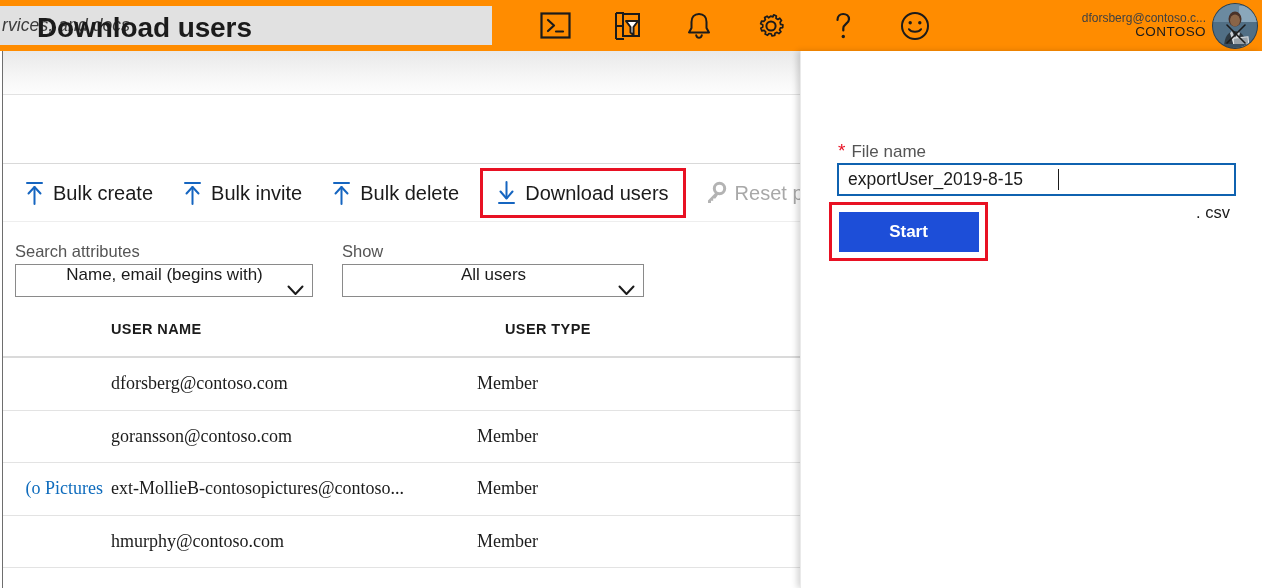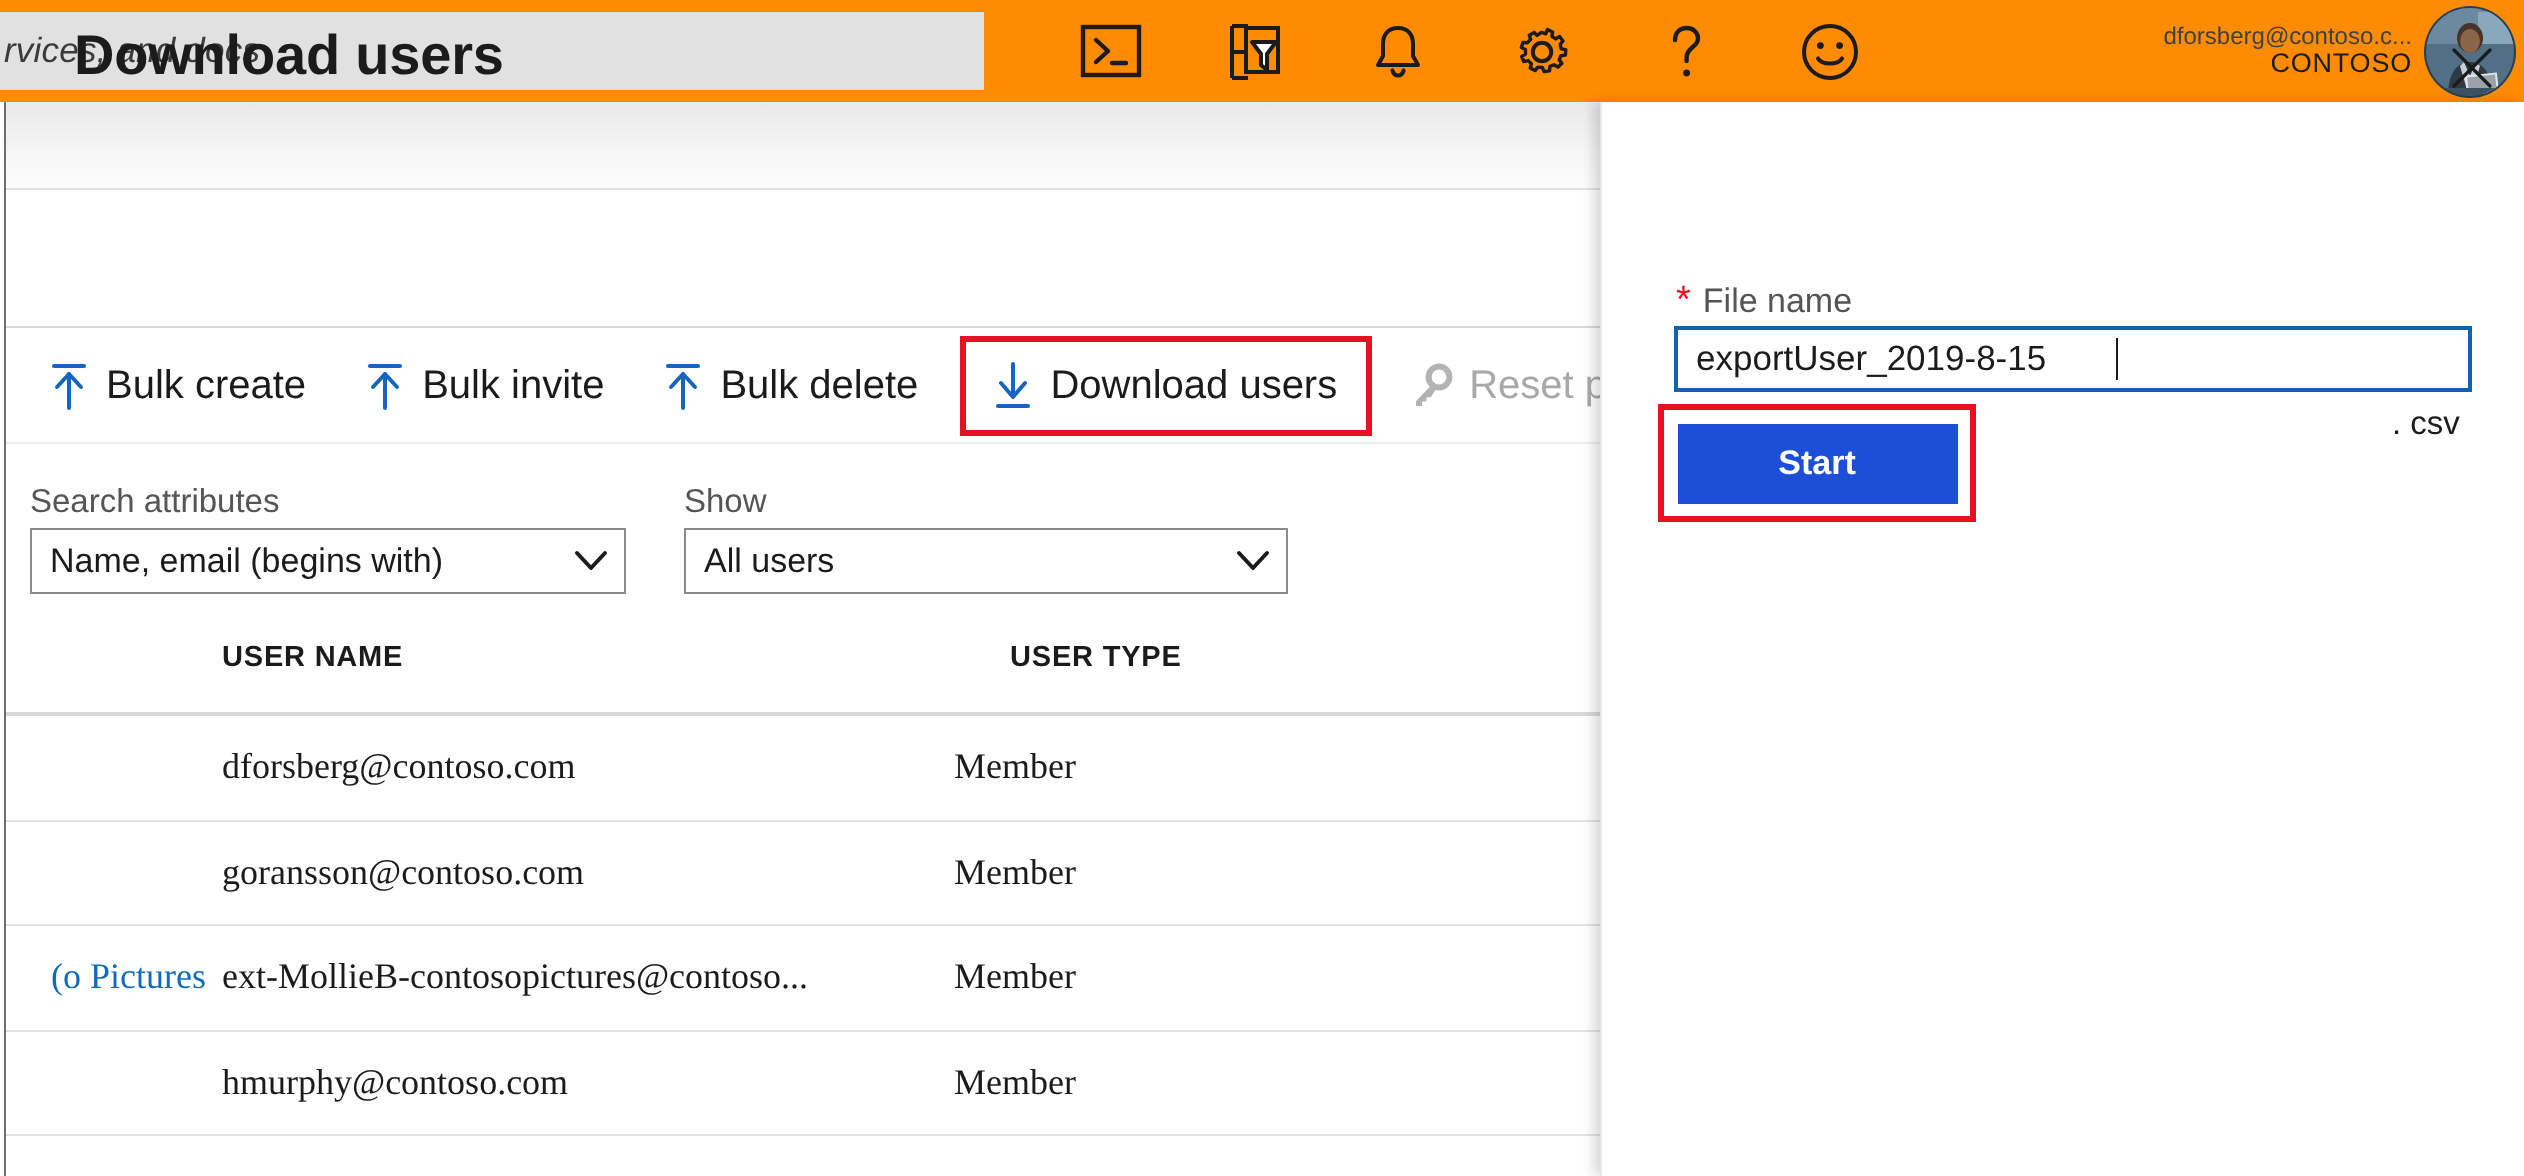--- a/index.html
+++ b/index.html
@@ -139,20 +139,21 @@
     margin-bottom: 3px;
   }
   .dd {
     position: relative;
     height: 33px;
     border: 1px solid #8a8a8a;
     background: #ffffff;
     display: flex; align-items: center;
     padding: 0 8px 0 9px;
     cursor: pointer;
+    flex-direction: column;
   }
   .dd .ddval { font-size: 17px; color: #1b1b1b; white-space: nowrap; }
   .dd .chev { margin-left: auto; padding-left: 14px; display:flex; align-items:center; }
   .dd.w1 { width: 298px; }
   .dd.w2 { width: 302px; }
 
   
   .tbl {
     position: absolute; left: 3px; top: 250px;
     width: 797px;

